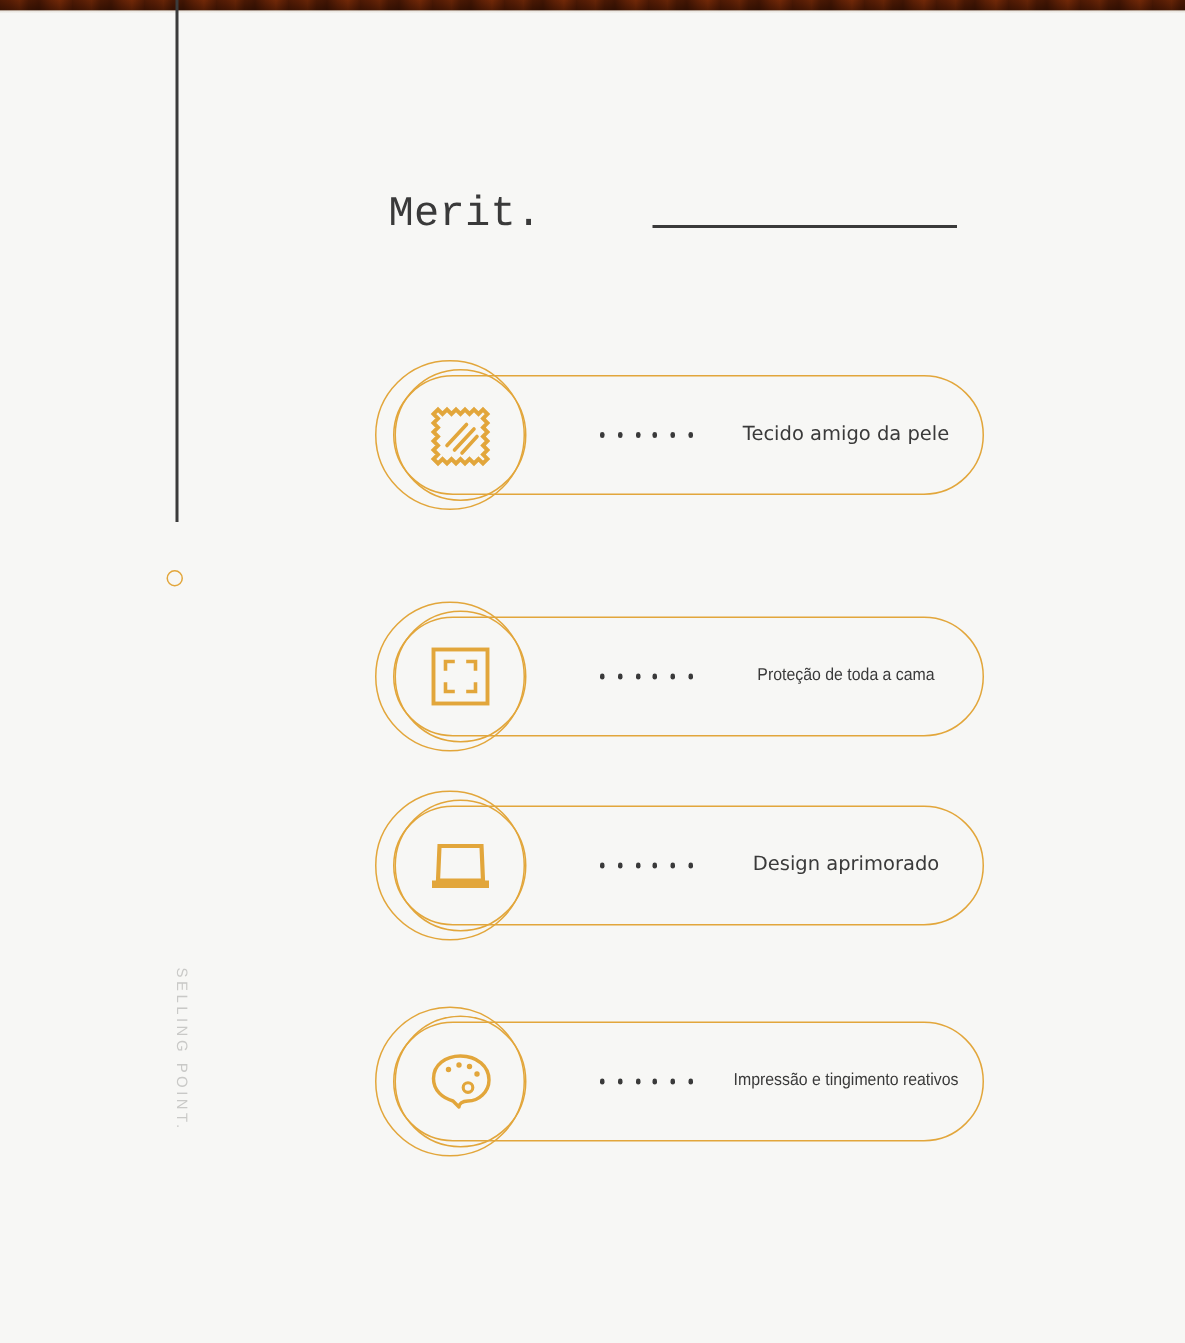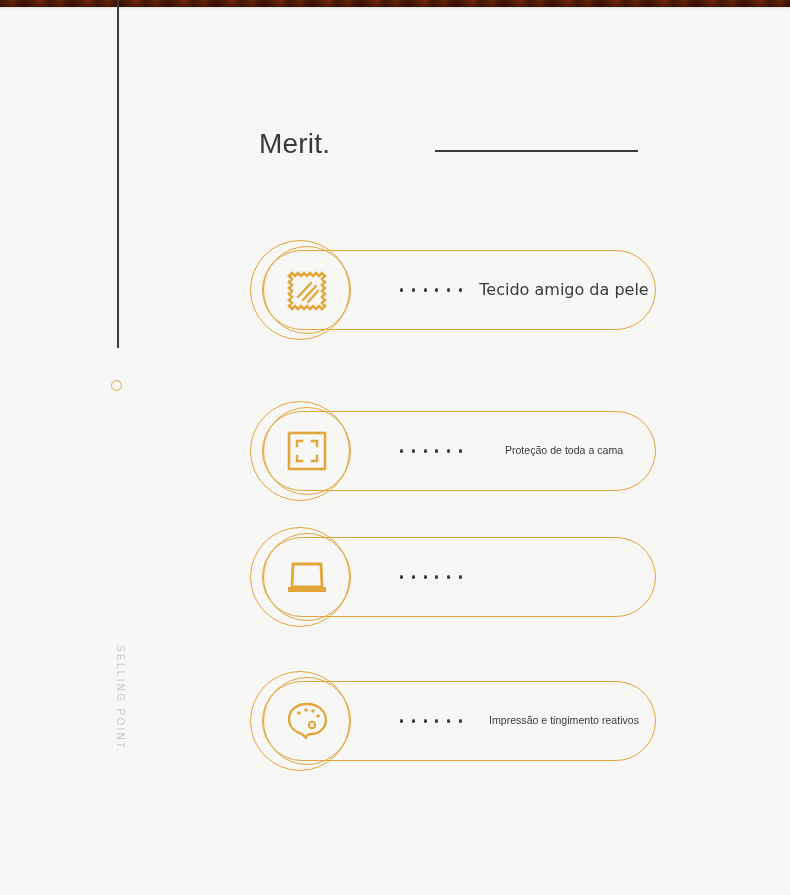--- a/index.html
+++ b/index.html
@@ -77,21 +77,21 @@
     left: 259px;
     top: 128px;
     width: 400px;
     height: 40px;
   }
   #page-title {
     position: absolute;
     left: 0; top: 0;
     font-size: 28px;
     color: #3a3a3a;
-    font-family: Liberation Sans, sans-serif;
+    font-family: Liberation Mono, monospace;
     font-weight: 400;
     letter-spacing: 0.2px;
   }
   #heading-rule {
     position: absolute;
     left: 176px;
     top: 22px;
     width: 203px;
     height: 1.5px;
     background: #3a3a3a;
@@ -164,21 +164,21 @@
     top: 0;
     width: 184px;
     height: 100px;
     display: flex;
     align-items: center;
     justify-content: center;
     text-align: center;
     color: #3a3a3a;
     line-height: 1.55;
   }
-  .label-lg { font-size: 16px; font-family: "DejaVu Sans", sans-serif; }
+  .label-lg { font-size: 13px; font-family: "DejaVu Sans", sans-serif; }
   .label-sm {
     font-size: 11.5px;
     font-family: "Liberation Sans", sans-serif;
     transform: scaleX(0.92);
   }
 </style>
 </head>
 <body>
 
 <div id="wood-strip"></div>
@@ -255,20 +255,21 @@
     </svg>
   </div>
   <div class="card-dots">
     <span></span>
     <span></span>
     <span></span>
     <span></span>
     <span></span>
     <span></span>
   </div>
+  <div class="card-label label-lg">Design aprimorado</div>
 </div>
 
 <div class="merit-card" style="top:671px">
   <div class="card-pill"></div>
   <div class="card-circle-outer"></div>
   <div class="card-circle-inner"></div>
   <div class="card-icon">
     <svg viewBox="0 0 52 52" width="52" height="52">
       <path d="M26 9 C37 9 45 16 45 25 C45 33 38 39 31 39 C27 39 25 41 25 43
                L21 39 C14 37 8 32 8 24 C8 15 16 9 26 9 Z" fill="none" stroke="#e2a63b" stroke-width="2.3" stroke-linejoin="round"></path>

